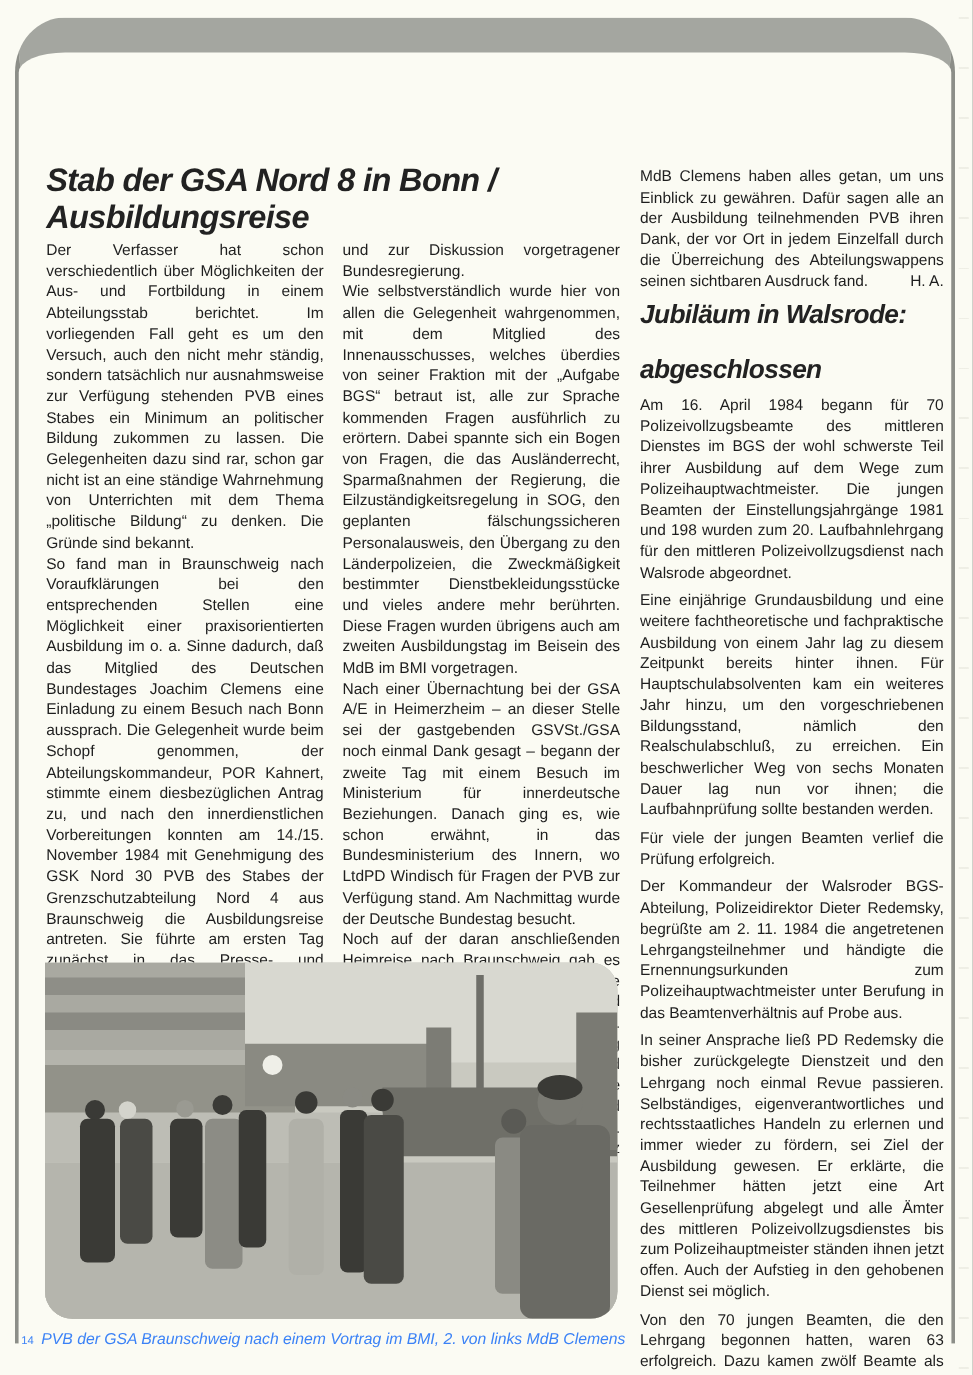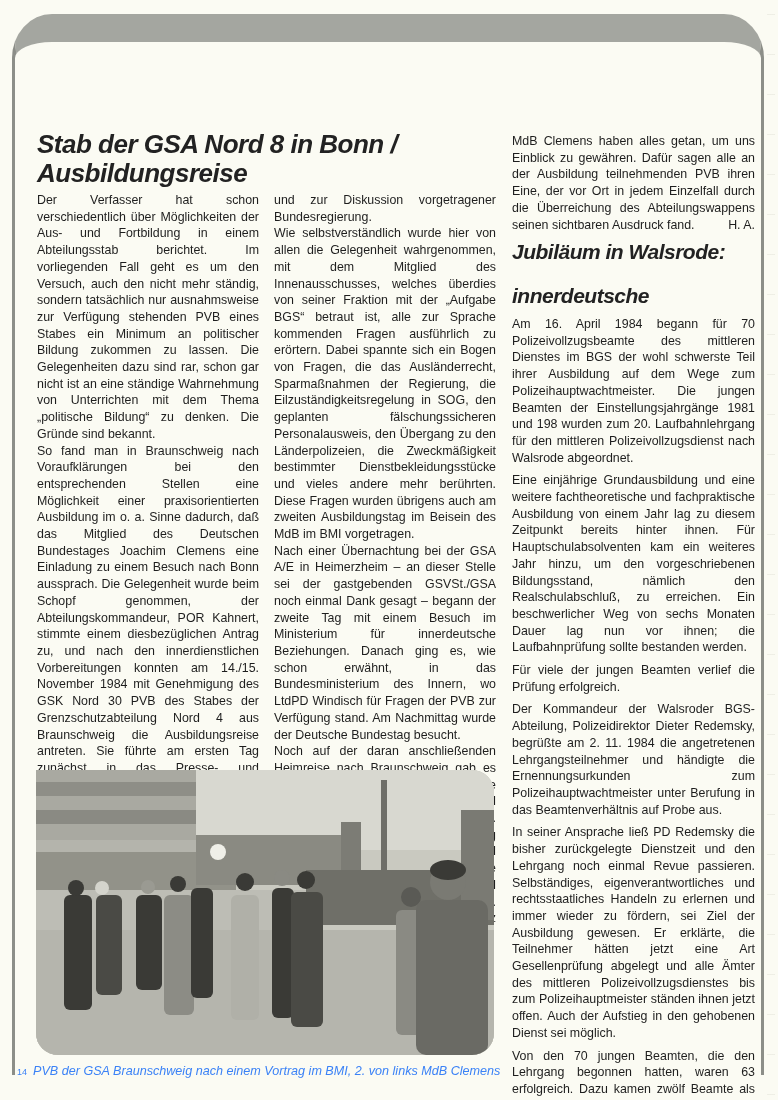--- a/index.html
+++ b/index.html
@@ -71,27 +71,27 @@
 </div>
 
 <div id="col2" class="col">
   <p>und zur Diskussion vorgetragener Bundesregierung.</p>
   <p>Wie selbstverständlich wurde hier von allen die Gelegenheit wahrgenommen, mit dem Mitglied des Innenausschusses, welches überdies von seiner Fraktion mit der „Aufgabe BGS“ betraut ist, alle zur Sprache kommenden Fragen ausführlich zu erörtern. Dabei spannte sich ein Bogen von Fragen, die das Ausländerrecht, Sparmaßnahmen der Regierung, die Eilzuständigkeitsregelung in SOG, den geplanten fälschungssicheren Personalausweis, den Übergang zu den Länderpolizeien, die Zweckmäßigkeit bestimmter Dienstbekleidungsstücke und vieles andere mehr berührten. Diese Fragen wurden übrigens auch am zweiten Ausbildungstag im Beisein des MdB im BMI vorgetragen.</p>
   <p>Nach einer Übernachtung bei der GSA A/E in Heimerzheim – an dieser Stelle sei der gastgebenden GSVSt./GSA noch einmal Dank gesagt – begann der zweite Tag mit einem Besuch im Ministerium für innerdeutsche Beziehungen. Danach ging es, wie schon erwähnt, in das Bundesministerium des Innern, wo LtdPD Windisch für Fragen der PVB zur Verfügung stand. Am Nachmittag wurde der Deutsche Bundestag besucht.</p>
   <p>Noch auf der daran anschließenden Heimreise nach Braunschweig gab es unter allen Beteiligten lebhafte Gespräche über das Gehörte und Gesehene der beiden Tage in Bonn. Und überall war die Feststellung vernehmbar, daß es beeindruckend gewesen sei, zwangsläufig vorhandene oberflächliche Vorstellungen an Ort und Stelle zu ergänzen oder zu korrigieren. Alle besuchten Stellen und ganz besonders</p>
 </div>
 
 <div id="col3a" class="col">
-  <p><span>MdB Clemens haben alles getan, um uns Einblick zu gewähren. Dafür sagen alle an der Ausbildung teilnehmenden PVB ihren Eine, der vor Ort in jedem Einzelfall durch die Überreichung des Abteilungswappens seinen sichtbaren Ausdruck fand.</span> <span class="sig">H. A.</span></p>
+  <p><span>MdB Clemens haben alles getan, um uns Einblick zu gewähren. Dafür sagen alle an der Ausbildung teilnehmenden PVB ihren Dank, der vor Ort in jedem Einzelfall durch die Überreichung des Abteilungswappens seinen sichtbaren Ausdruck fand.</span> <span class="sig">H. A.</span></p>
 </div>
 
 <h2 id="h2" class="headline">
   <span>Jubiläum in Walsrode:</span><br>
   <br>
-  <span>innerdeutsche</span>
+  <span>abgeschlossen</span>
 </h2>
 
 <div id="col3b" class="col">
   <p>Am 16. April 1984 begann für 70 Polizeivollzugsbeamte des mittleren Dienstes im BGS der wohl schwerste Teil ihrer Ausbildung auf dem Wege zum Polizeihauptwachtmeister. Die jungen Beamten der Einstellungsjahrgänge 1981 und 198 wurden zum 20. Laufbahnlehrgang für den mittleren Polizeivollzugsdienst nach Walsrode abgeordnet.</p>
   <p class="gap">Eine einjährige Grundausbildung und eine weitere fachtheoretische und fachpraktische Ausbildung von einem Jahr lag zu diesem Zeitpunkt bereits hinter ihnen. Für Hauptschulabsolventen kam ein weiteres Jahr hinzu, um den vorgeschriebenen Bildungsstand, nämlich den Realschulabschluß, zu erreichen. Ein beschwerlicher Weg von sechs Monaten Dauer lag nun vor ihnen; die Laufbahnprüfung sollte bestanden werden.</p>
   <p class="gap">Für viele der jungen Beamten verlief die Prüfung erfolgreich.</p>
   <p class="gap">Der Kommandeur der Walsroder BGS-Abteilung, Polizeidirektor Dieter Redemsky, begrüßte am 2. 11. 1984 die angetretenen Lehrgangsteilnehmer und händigte die Ernennungsurkunden zum Polizeihauptwachtmeister unter Berufung in das Beamtenverhältnis auf Probe aus.</p>
   <p class="gap">In seiner Ansprache ließ PD Redemsky die bisher zurückgelegte Dienstzeit und den Lehrgang noch einmal Revue passieren. Selbständiges, eigenverantwortliches und rechtsstaatliches Handeln zu erlernen und immer wieder zu fördern, sei Ziel der Ausbildung gewesen. Er erklärte, die Teilnehmer hätten jetzt eine Art Gesellenprüfung abgelegt und alle Ämter des mittleren Polizeivollzugsdienstes bis zum Polizeihauptmeister ständen ihnen jetzt offen. Auch der Aufstieg in den gehobenen Dienst sei möglich.</p>
   <p class="gap">Von den 70 jungen Beamten, die den Lehrgang begonnen hatten, waren 63 erfolgreich. Dazu kamen zwölf Beamte als Wiederholer. Besonders erfreut zeigte sich der Kommandeur über die hohe Zahl derer, die mit „gut“ bestanden. Immerhin waren es elf Prüflinge, die mit diesem Prädikat in die Stammabteilung zurückkehrten. Ein gutes Ergebnis für die GSA A Nord 2.</p>
 

